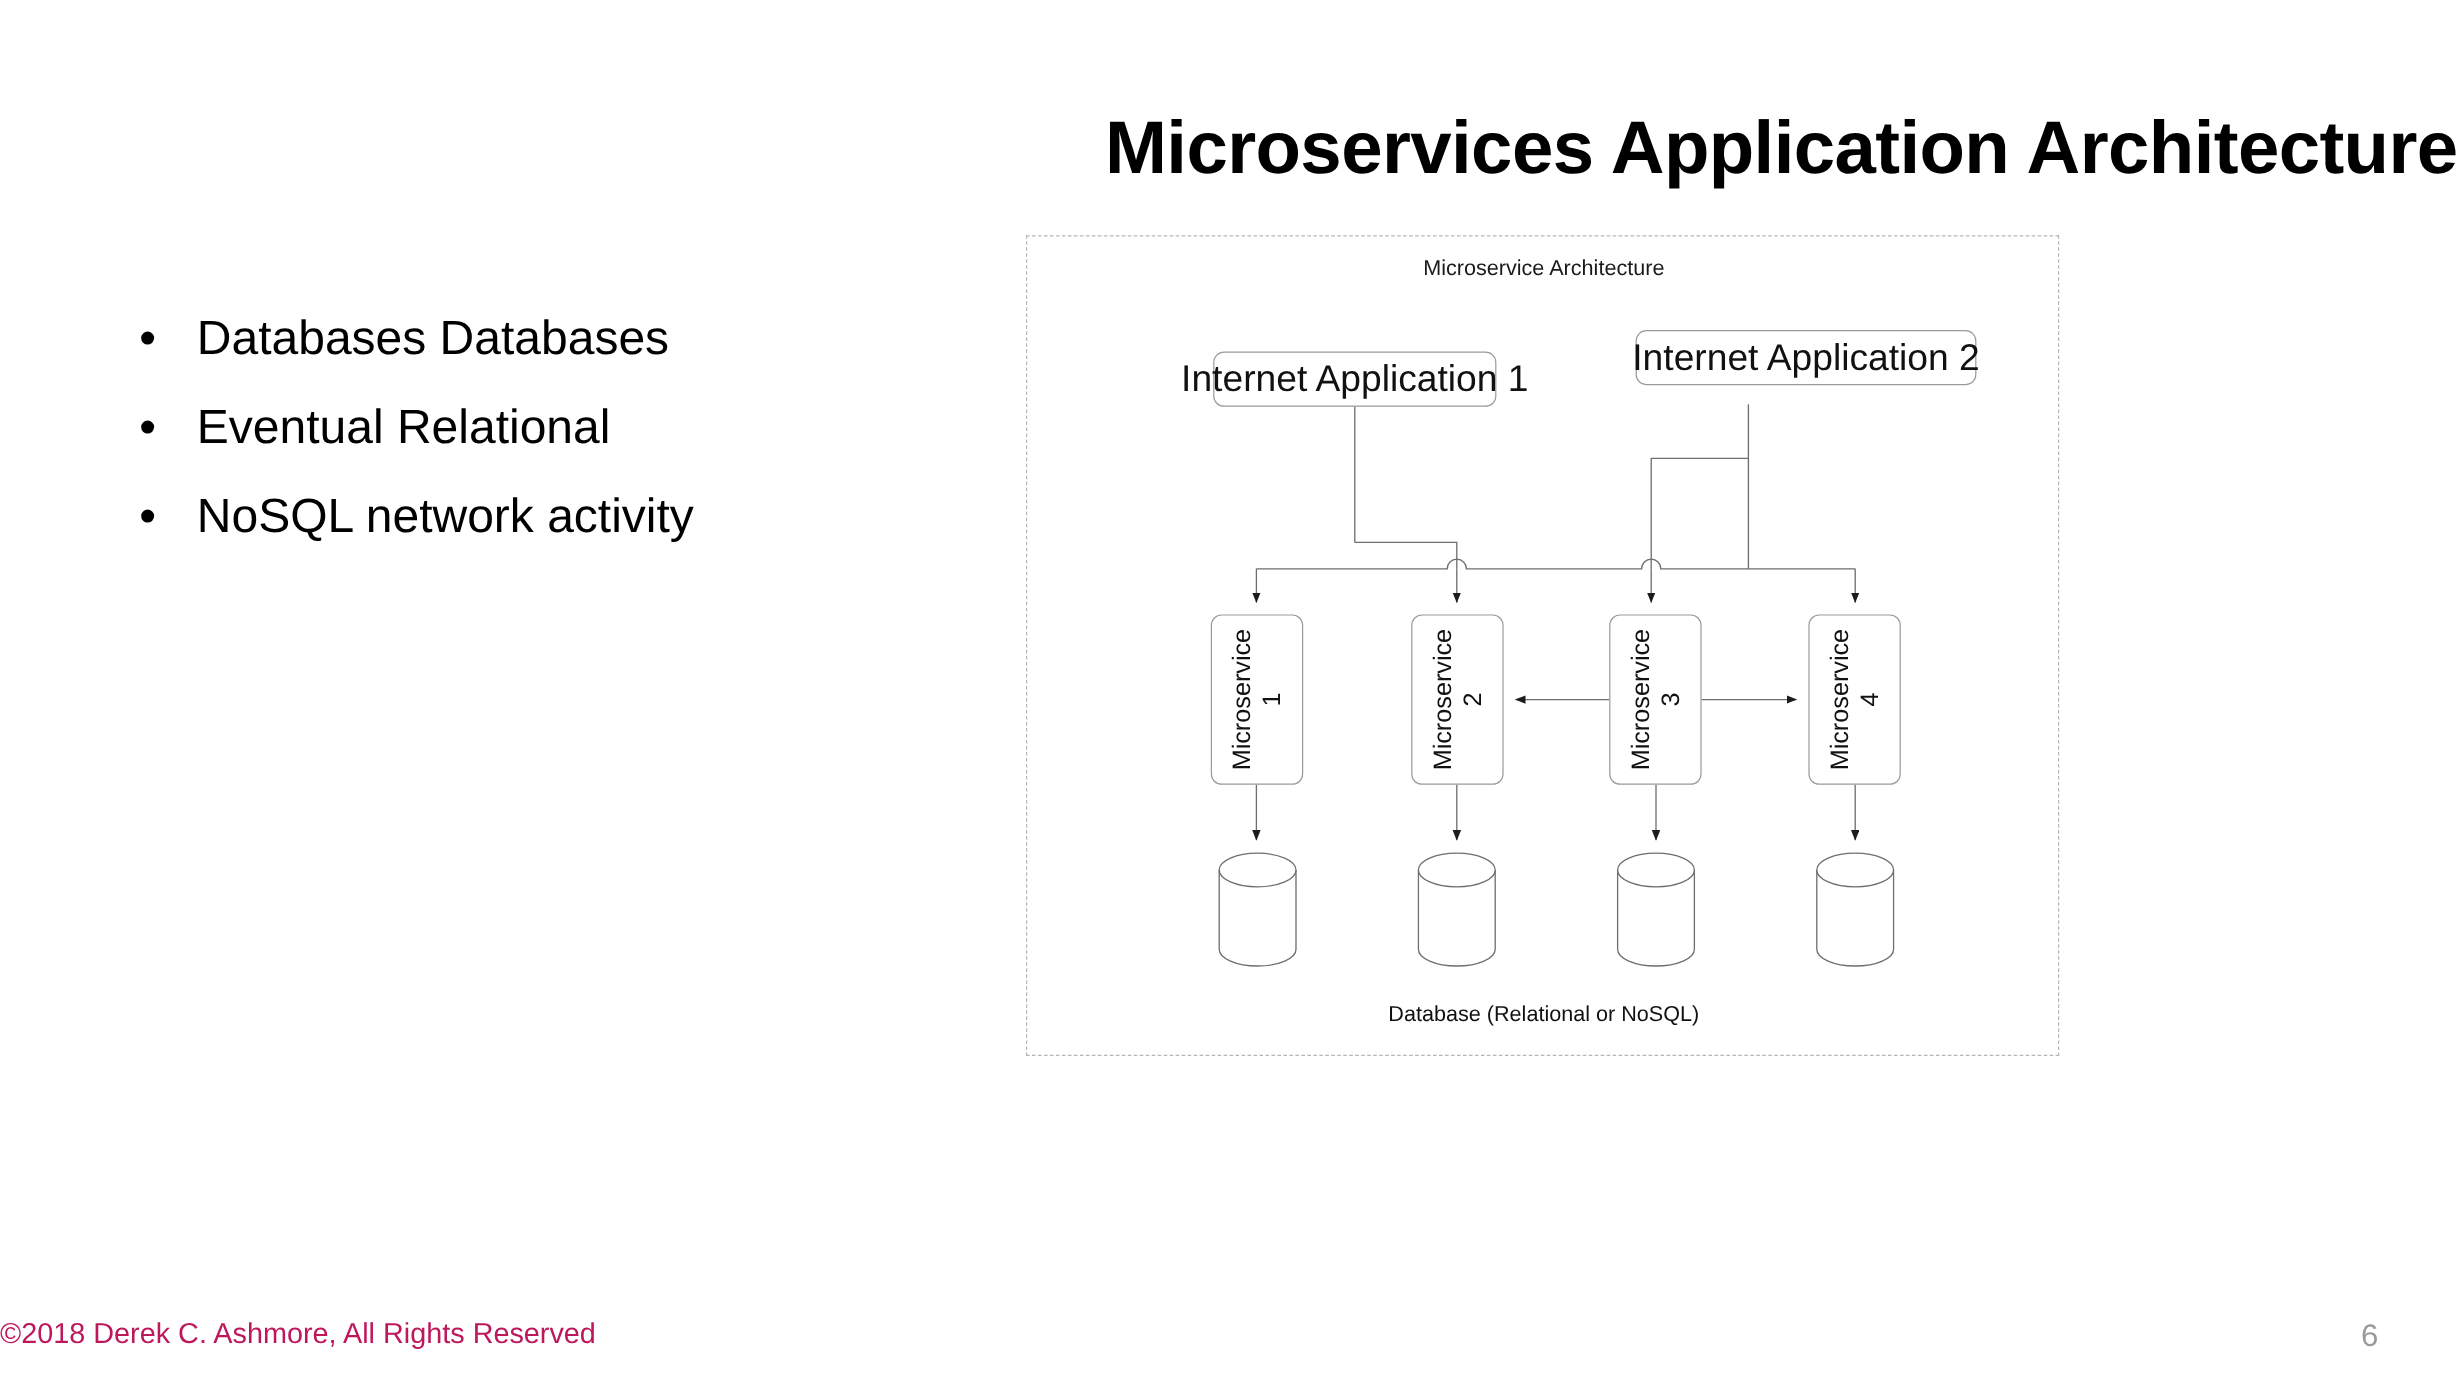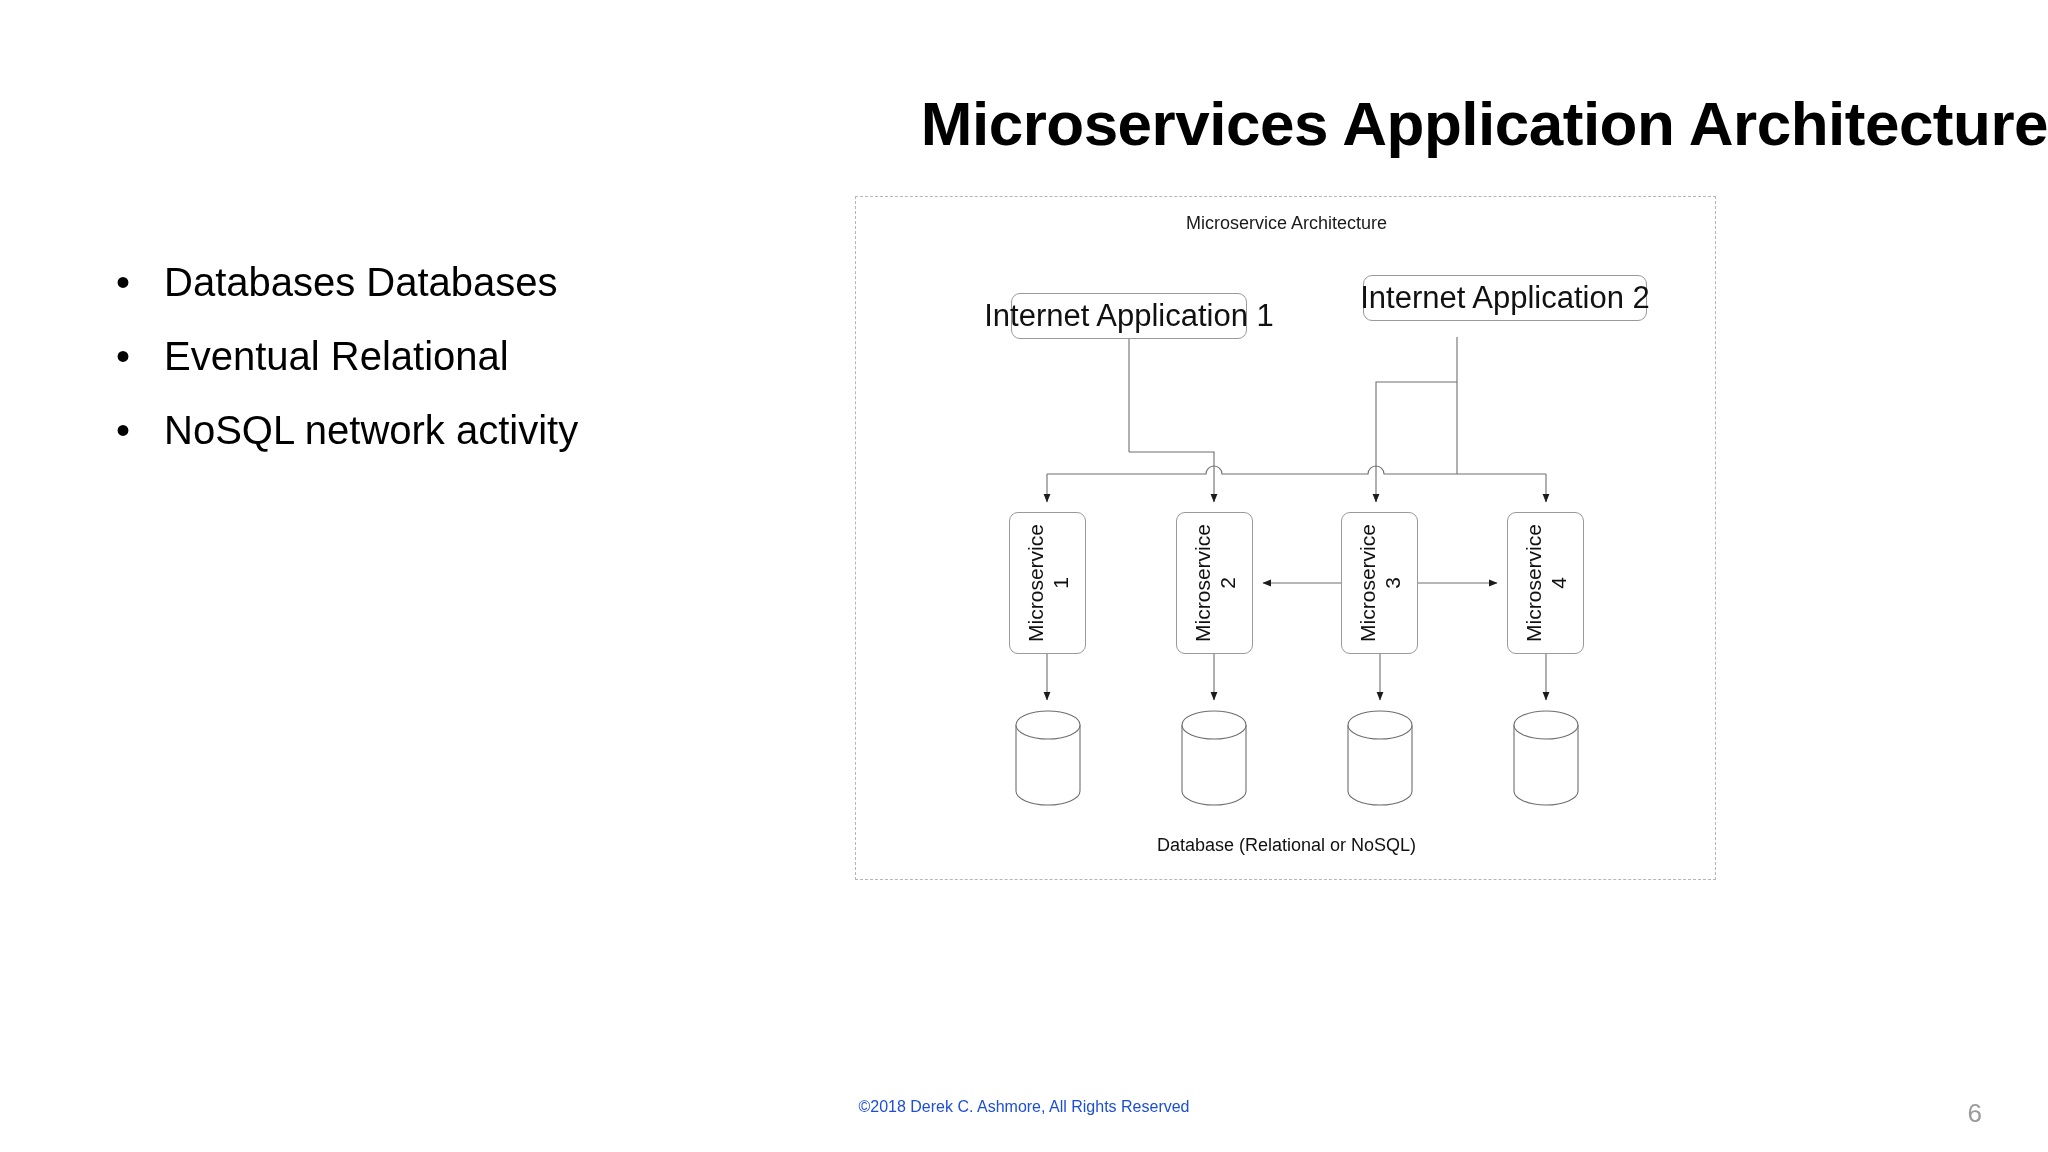--- a/index.html
+++ b/index.html
@@ -153,23 +153,22 @@
     color: #111111;
     white-space: nowrap;
   }
 
   
   #footer-copyright {
     position: absolute;
     left: 0;
     top: 1098px;
     width: 2048px;
-    text-align: center;
-    font-size: 16px;
-    color: #1d4ed8;
+    font-size: 24px;
+    color: #be185d;
     white-space: nowrap;
   }
   #page-number {
     position: absolute;
     right: 66px;
     top: 1098px;
     font-size: 26px;
     color: #9a9a9a;
   }
 </style>

